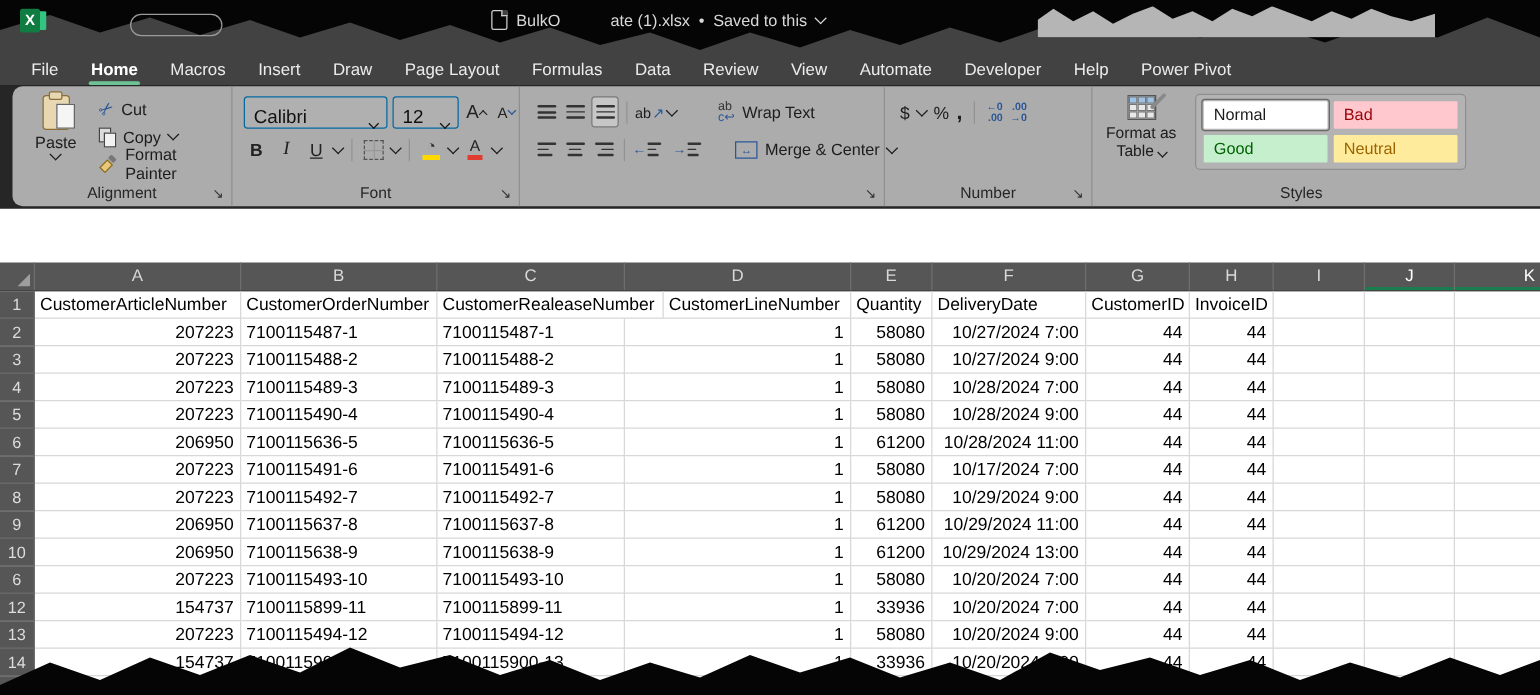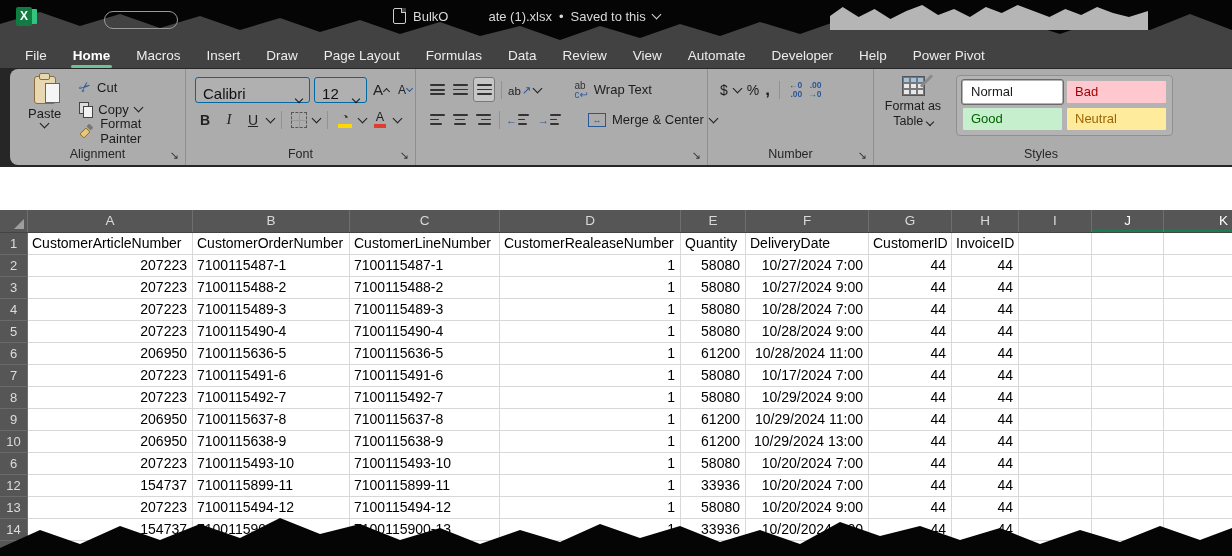--- a/index.html
+++ b/index.html
@@ -418,22 +418,22 @@
         <div class="chd" style="width: 67px;">H</div>
         <div class="chd" style="width: 73px;">I</div>
         <div class="chd selcol" style="width: 72px;">J</div>
         <div class="chd selcol" style="width: 120px;">K</div>
       </div>
     <div id="rows">
         <div class="row">
           <div class="gut">1</div>
           <div class="cell al" style="width: 165px;">CustomerArticleNumber</div>
           <div class="cell al" style="width: 157px;">CustomerOrderNumber</div>
+          <div class="cell al" style="width: 181px;">CustomerRealeaseNumber</div>
           <div class="cell al" style="width: 150px;">CustomerLineNumber</div>
-          <div class="cell al" style="width: 181px;">CustomerRealeaseNumber</div>
           <div class="cell al" style="width: 65px;">Quantity</div>
           <div class="cell al" style="width: 123px;">DeliveryDate</div>
           <div class="cell al" style="width: 83px;">CustomerID</div>
           <div class="cell al" style="width: 67px;">InvoiceID</div>
           <div class="cell al" style="width: 73px;"></div>
           <div class="cell al" style="width: 72px;"></div>
           <div class="cell al" style="width: 120px;"></div>
         </div>
         <div class="row">
           <div class="gut">2</div>

